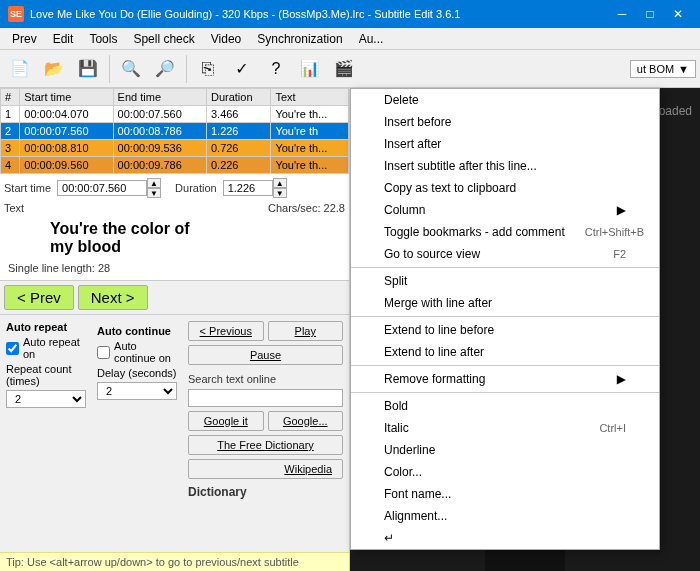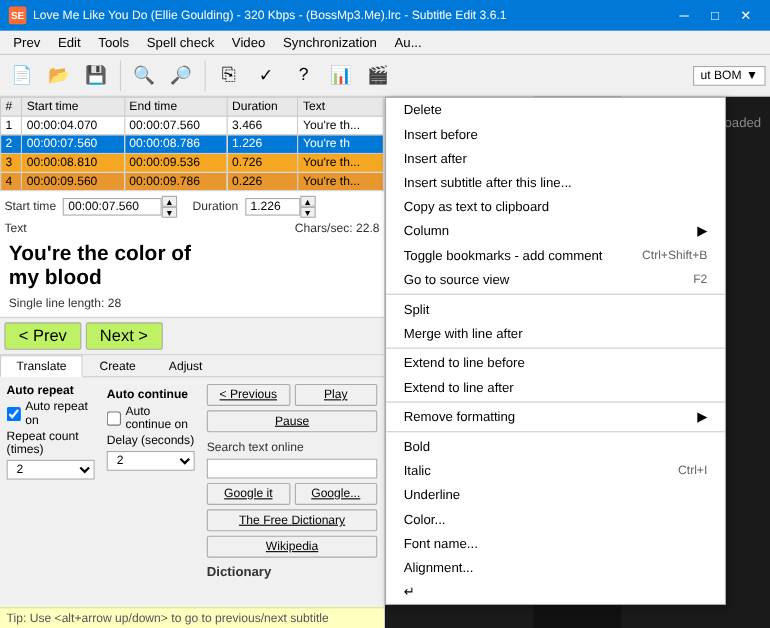--- a/index.html
+++ b/index.html
@@ -105,25 +105,26 @@
     .edit-label { font-size: 11px; color: #333; white-space: nowrap; }
     .edit-spinbox { display: flex; align-items: center; gap: 0; }
     .edit-spinbox input { border: 1px solid #aaa; padding: 1px 4px; font-size: 11px; width: 70px; }
     .edit-spinbox-arrows { display: flex; flex-direction: column; }
     .spin-arrow { background: #f0f0f0; border: 1px solid #aaa; width: 14px; height: 10px; cursor: pointer; font-size: 8px; display: flex; align-items: center; justify-content: center; }
 
     .text-area-label { font-size: 11px; color: #333; }
     .chars-info { font-size: 11px; color: #333; margin-left: auto; }
 
     .subtitle-text-display {
-      font-size: 19px;
+      font-size: 16px;
       font-weight: bold;
       color: #000;
       padding: 4px;
       min-height: 40px;
+      margin-left: 42px;
     }
     .single-line-info { font-size: 11px; color: #333; padding: 2px 4px; }
 
     
     .prev-next-row {
       display: flex;
       gap: 4px;
       padding: 4px;
       background: #f0f0f0;
       border-bottom: 1px solid #ccc;
@@ -209,21 +210,21 @@
       top: 0;
       left: 350px;
       width: 310px;
       background: white;
       border: 1px solid #aaa;
       box-shadow: 3px 3px 8px rgba(0,0,0,0.3);
       z-index: 100;
       font-size: 12px;
     }
     .ctx-item {
-      padding: 4px 16px;
+      padding: 4px 33px;
       cursor: pointer;
       display: flex;
       justify-content: space-between;
       align-items: center;
       white-space: nowrap;
     }
     .ctx-sep { height: 1px; background: #ccc; margin: 2px 0; }
     .ctx-shortcut { color: #666; font-size: 11px; margin-left: 20px; }
     .ctx-arrow { margin-left: auto; }
 
@@ -368,25 +369,20 @@
       </div>
       <div class="subtitle-text-display">You're the color of<br>my blood</div>
       <div class="single-line-info">Single line length: 28</div>
     </div>
 
     <div class="prev-next-row">
       <button class="nav-btn">&lt; Prev</button>
       <button class="nav-btn">Next &gt;</button>
     </div>
 
-    <div class="tab-bar">
-      <div class="tab active">Translate</div>
-      <div class="tab">Create</div>
-      <div class="tab">Adjust</div>
-    </div>
 
     <div class="translate-panel">
       <div class="translate-left">
         <div class="section-block">
           <span class="section-label">Auto repeat</span>
           <div class="checkbox-row">
             <input type="checkbox" checked="" style="">
             <label>Auto repeat on</label>
           </div>
           <div class="checkbox-row">
@@ -416,21 +412,21 @@
           <button class="action-btn" style="flex:1;">Play</button>
         </div>
         <button class="action-btn" style="width:100%;">Pause</button>
         <span class="edit-label" style="margin-top:4px;">Search text online</span>
         <input type="text" class="search-input" style="">
         <div style="display:flex;gap:4px;">
           <button class="action-btn" style="flex:1;">Google it</button>
           <button class="action-btn" style="flex:1;">Google...</button>
         </div>
         <button class="action-btn" style="width:100%;">The Free Dictionary</button>
-        <button class="action-btn" style="width:100%;">Wikipedia</button>
+        <button class="action-btn" style="width:100%;text-align:right;">Wikipedia</button>
         <span class="edit-label" style="margin-top:2px;font-size:12px;font-weight:bold;">Dictionary</span>
       </div>
     </div>
 
     <div class="tip-bar">
       <span>Tip: Use &lt;alt+arrow up/down&gt; to go to previous/next subtitle</span>
     </div>
 
   </div>
 

